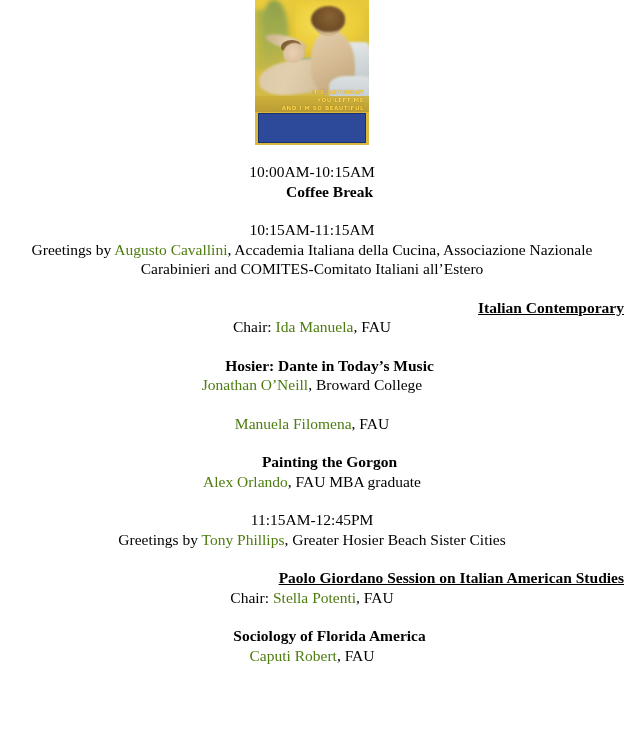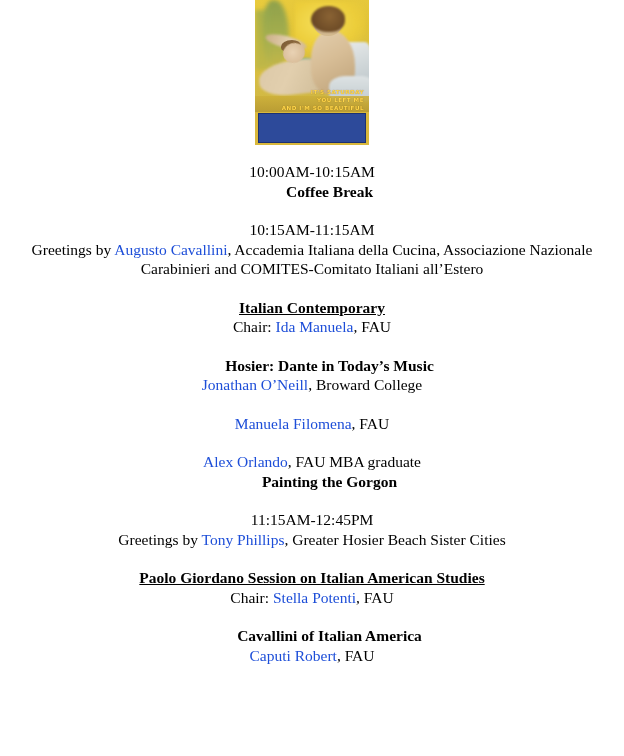--- a/index.html
+++ b/index.html
@@ -210,24 +210,25 @@
     text-align: center;
     font-size: 15.5px;
     line-height: 19.5px;
   }
   .spacer-lg { height: 19px; }
   .spacer-md { height: 19px; }
   .line { margin: 0; }
   .bold { font-weight: bold; margin-left: 35px; }
   .italic { font-style: italic; }
   .bi { font-weight: bold; font-style: italic; }
-  .red { color: #1d4ed8; }
+  .red { color: #4d7c0f; }
   .sect-head {
     font-weight: bold;
     text-decoration: underline;
+    text-align: right;
   }
   .first-time { padding-top: 17px; }
 </style>
 </head>
 <body>
 
 <div class="page">
 
   <div class="poster-wrap">
     <div class="poster">
@@ -287,42 +288,42 @@
 
       <div class="spacer-md"></div>
 
       <div>
         <div class="line"><span class="red">Manuela Filomena</span><span>, FAU</span></div>
       </div>
 
       <div class="spacer-md"></div>
 
       <div>
+        <div class="line bold">Painting the Gorgon</div>
         <div class="line"><span class="red">Alex Orlando</span><span>, FAU MBA graduate</span></div>
-        <div class="line bold">Painting the Gorgon</div>
       </div>
     </div>
 
     <div class="spacer-md"></div>
 
     <div>
       <div class="line">11:15AM-12:45PM</div>
       <div class="line"><span>Greetings by </span><span class="red">Tony Phillips</span><span>, Greater Hosier Beach Sister Cities</span></div>
     </div>
 
     <div class="spacer-md"></div>
 
     <div>
       <div class="line sect-head">Paolo Giordano Session on Italian American Studies</div>
       <div class="line"><span>Chair: </span><span class="red">Stella Potenti</span><span>, FAU</span></div>
 
       <div class="spacer-md"></div>
 
       <div>
-        <div class="line bold">Cavallini of Italian America</div>
+        <div class="line bold">Sociology of Florida America</div>
         <div class="line"><span class="red">Caputi Robert</span><span>, FAU</span></div>
       </div>
 
       <div class="spacer-md"></div>
 
 
       <div class="spacer-md"></div>
 
     </div>
 

